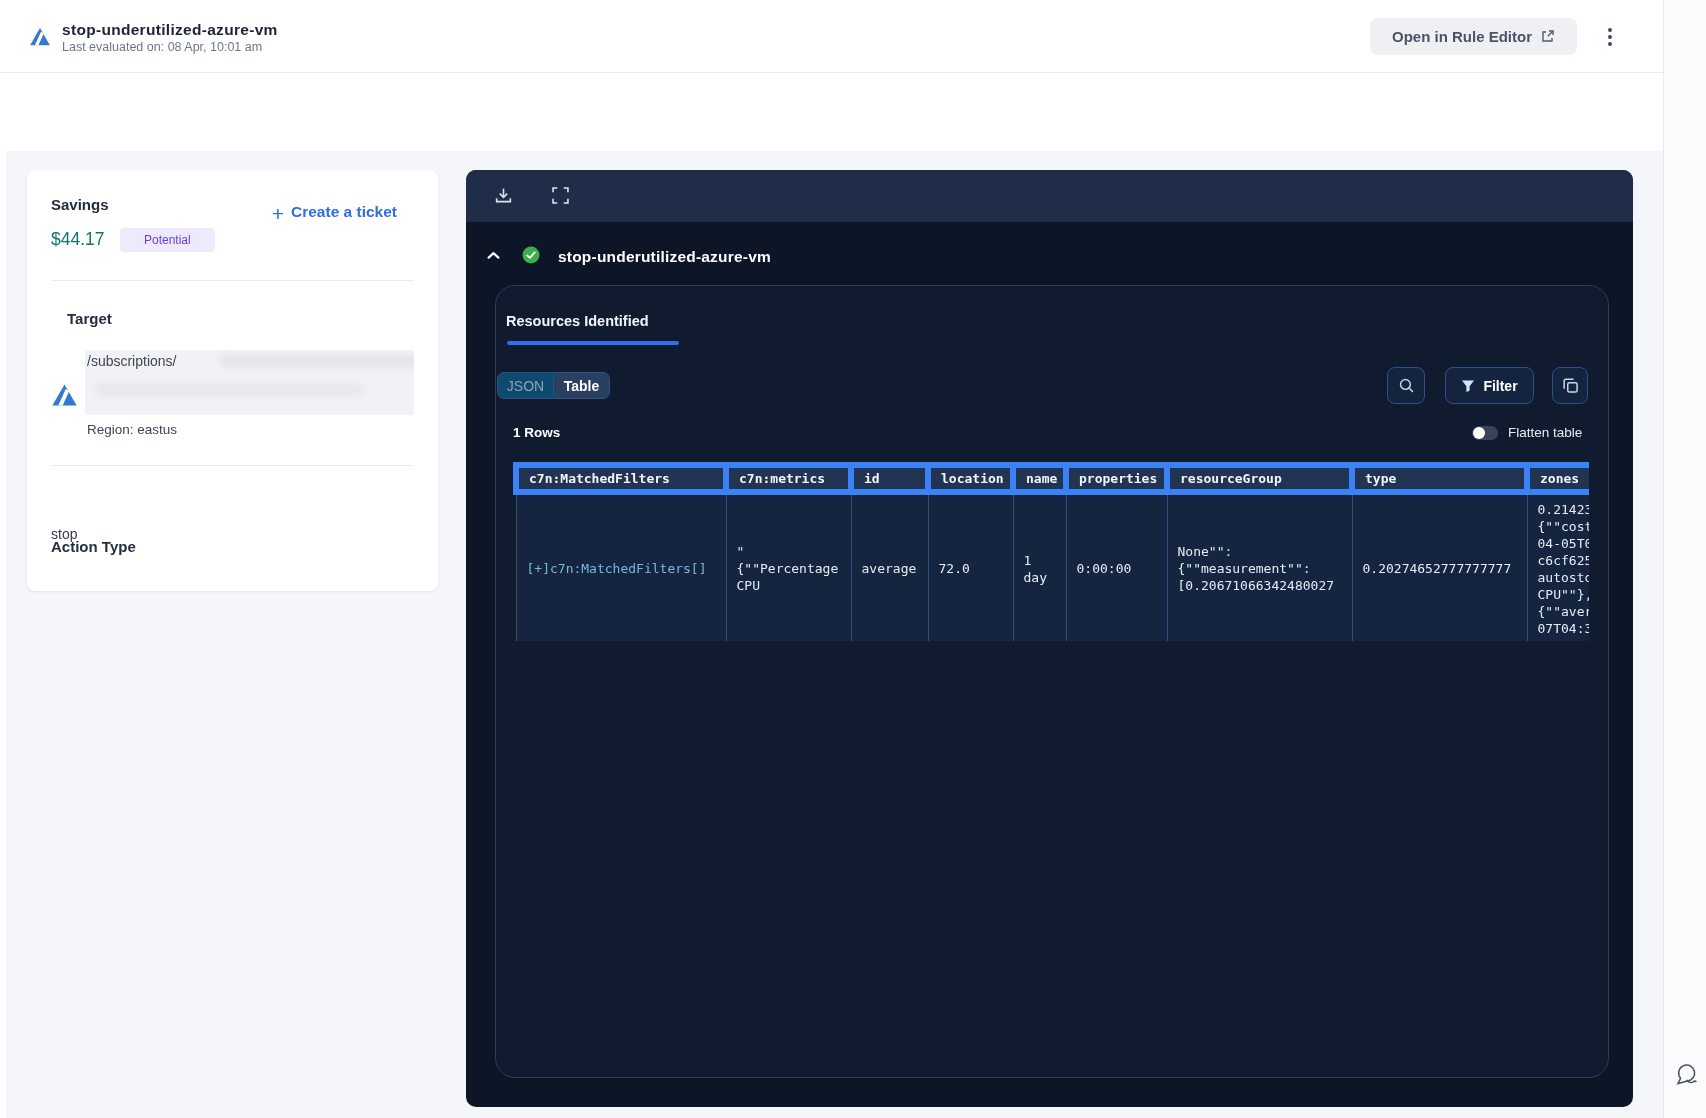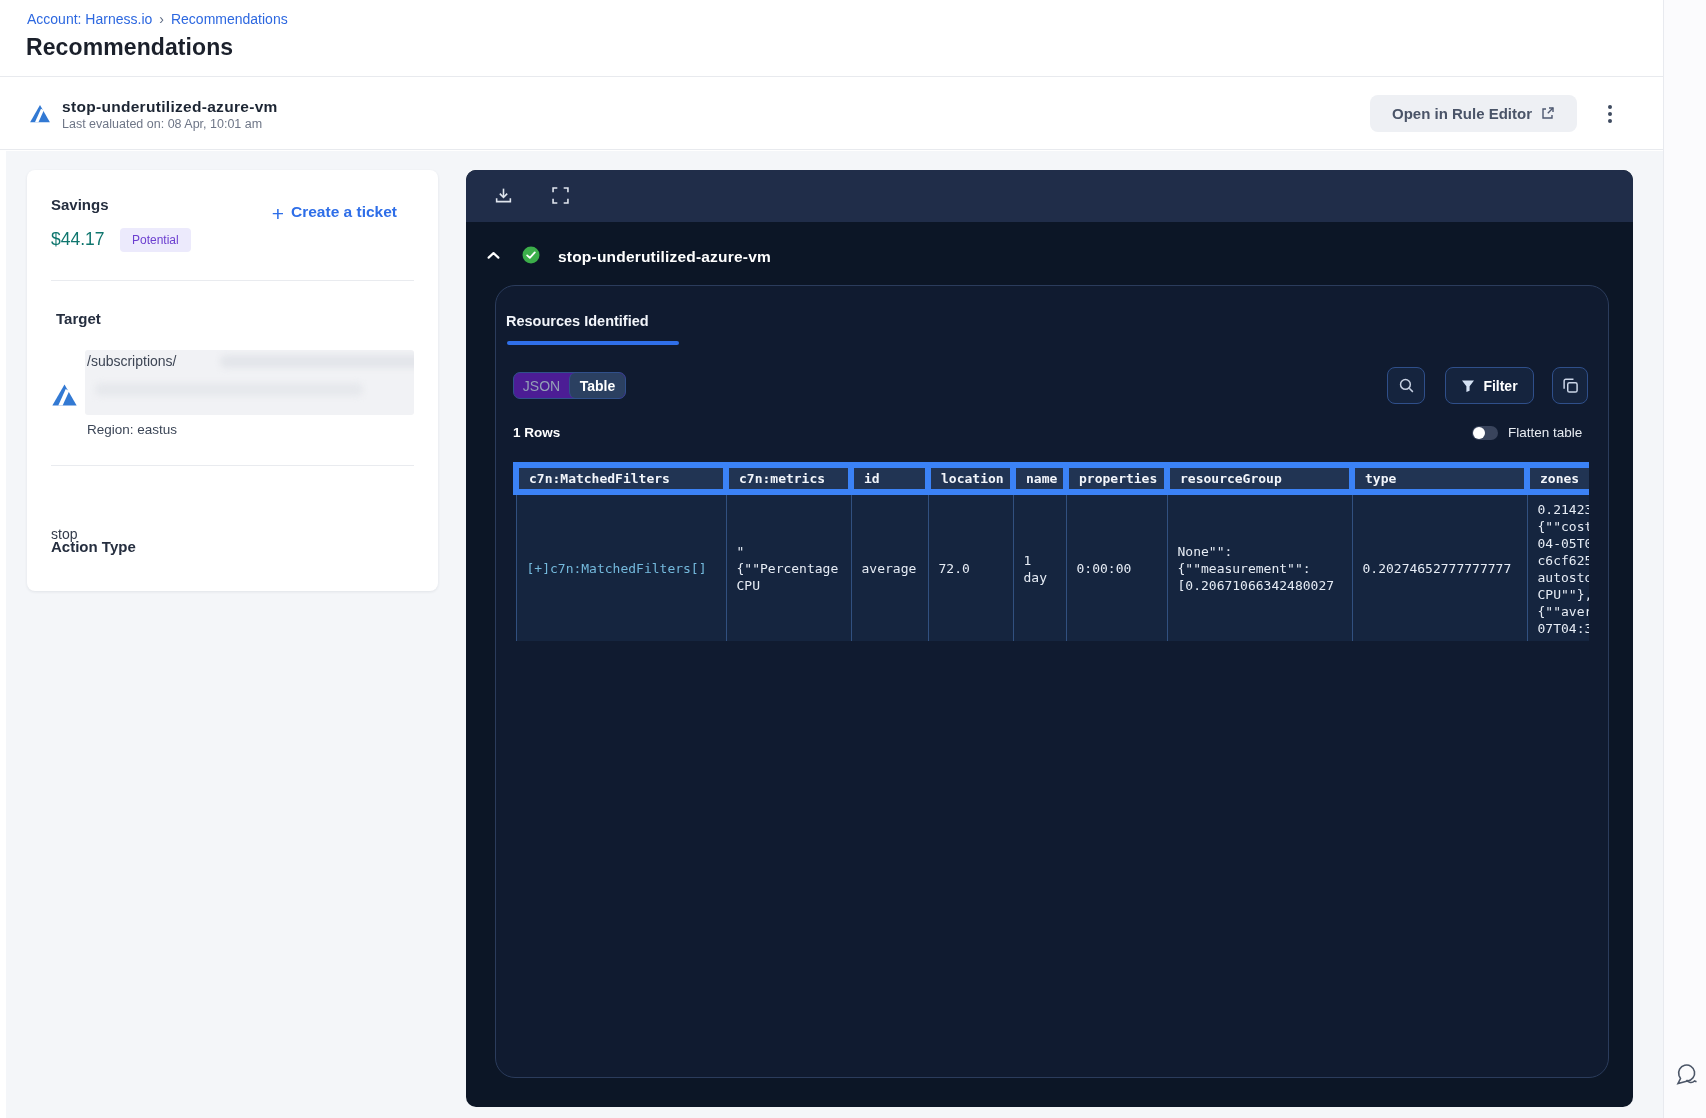--- a/index.html
+++ b/index.html
@@ -27,23 +27,23 @@
   .kebab i { width:4.5px; height:4.5px; border-radius:50%; background:#3e4a5f; }
 
   .content { position:absolute; left:6px; top:151px; width:1657px; height:967px; background:#f4f6f9; }
 
   
   .card { position:absolute; left:21px; top:19px; width:411px; height:421px; background:#fff; border-radius:8px; box-shadow:0 1px 3px rgba(35,45,65,.09); }
   .sv-label { position:absolute; left:24px; top:26px; font-size:15px; font-weight:600; color:#252e3f; }
   .ticket-link { position:absolute; right:41px; top:33px; font-size:15.5px; font-weight:600; color:#2e6ee8; cursor:pointer; display:flex; align-items:center; gap:7px; background:none; border:none; font-family:inherit; }
   .ticket-link .plus { font-size:21px; font-weight:400; line-height:15px; position:relative; top:1px; }
   .sv-amount { position:absolute; left:24px; top:59px; font-size:17.5px; font-weight:normal; color:#0f766e; }
-  .sv-badge { position:absolute; left:93px; top:58px; height:24px; line-height:24px; padding:0 12px; border-radius:4px; background:#eceafc; color:#6c3fd0; font-size:12px; }
+  .sv-badge { position:absolute; left:93px; top:58px; height:24px; line-height:24px; padding:0 24px; border-radius:4px; background:#eceafc; color:#6c3fd0; font-size:12px; }
   .div1 { position:absolute; left:24px; right:24px; top:110px; height:1px; background:#e9ebef; }
-  .tg-label { position:absolute; left:29px; top:140px; font-size:15px; font-weight:600; color:#252e3f; }
+  .tg-label { position:absolute; left:40px; top:140px; font-size:15px; font-weight:600; color:#252e3f; }
   .sub-box { position:absolute; left:58px; top:180px; width:329px; height:65px; background:#f1f2f5; border-radius:3px; overflow:hidden; }
   .sub-path { position:absolute; left:2px; top:3px; font-size:14px; color:#3d4554; }
   .smudge1 { position:absolute; left:135px; top:5px; width:225px; height:13px; background:#e3e5ea; border-radius:6px; filter:blur(3px); }
   .smudge2 { position:absolute; left:10px; top:33px; width:268px; height:13px; background:#e6e8ec; border-radius:6px; filter:blur(3px); }
   .az-mini { position:absolute; left:24px; top:212px; width:27px; height:27px; }
   .tg-region { position:absolute; left:60px; top:252px; font-size:13.5px; color:#3c4657; }
   .div2 { position:absolute; left:24px; right:24px; top:295px; height:1px; background:#e9ebef; }
   .at-label { position:absolute; left:24px; top:329px; font-size:15px; font-weight:600; color:#252e3f;margin-top:39px; }
   .at-value { position:absolute; left:24px; top:356px; font-size:14px; color:#333b4b; }
 
@@ -53,21 +53,21 @@
   .dl-btn { position:absolute; left:26px; top:16px; width:22px; height:22px; background:none; border:none; cursor:pointer; }
   .fs-btn { position:absolute; left:84px; top:17px; width:20px; height:20px; background:none; border:none; cursor:pointer; }
   .chev-btn { position:absolute; left:17px; top:76px; width:20px; height:18px; background:none; border:none; cursor:pointer; }
   .ok-icon { position:absolute; left:56px; top:76px; width:18px; height:18px; }
   .ptitle { position:absolute; left:92px; top:78px; font-size:15.5px; font-weight:bold; color:#fff; letter-spacing:.2px; }
 
   .inner { position:absolute; left:29px; top:115px; width:1114px; height:793px; background:#101b30; border:1px solid #2b3c5c; border-radius:20px; }
   .tab { position:absolute; left:10px; top:27px; font-size:14.5px; font-weight:600; color:#f2f5fa; }
   .tab-ind { position:absolute; left:11px; top:55px; width:172px; height:3.5px; border-radius:2px; background:#2f6fe9; }
 
-  .seg { position:absolute; left:17px; top:86px; height:27px; display:flex; border:1px solid #30508a; border-radius:7px; overflow:hidden; background:#4c1d95; }
+  .seg { position:absolute; left:1px; top:86px; height:27px; display:flex; border:1px solid #30508a; border-radius:7px; overflow:hidden; background:#0c4a6e; }
   .seg-json { width:55px; display:flex; align-items:center; justify-content:center; font-size:14px; color:#93a0b6; cursor:pointer; }
   .seg-table { width:56px; display:flex; align-items:center; justify-content:center; font-size:14px; color:#fff; font-weight:600; background:#2b4061; border-left:1px solid #30508a; border-radius:6px; cursor:pointer; }
 
   .icon-btn { position:absolute; top:81px; height:37px; background:#15243e; border:1px solid #2f4f8a; border-radius:8px; display:flex; align-items:center; justify-content:center; cursor:pointer; }
   .search-btn { left:891px; width:38px; }
   .filter-btn { left:949px; width:89px; gap:8px; font-size:14px; font-weight:600; color:#fff; font-family:inherit;align-items:center; }
   .copy-btn { left:1056px; width:36px; }
 
   .rows-count { position:absolute; left:17px; top:139px; font-size:13.5px; font-weight:bold; color:#fff; }
   .toggle { position:absolute; left:976px; top:140px; width:26px; height:14px; border-radius:7px; background:#39445c; cursor:pointer; }
@@ -80,26 +80,20 @@
   td { height:151px; background:#15253f; border:1px solid #31507f; color:#e6ecf5; vertical-align:middle; padding:0 10px; white-space:nowrap; }
   td div { line-height:17px; }
   .cell-link { color:#74b9dc; }
 </style>
 </head>
 <body>
 
 <div id="app">
   <div class="main">
 
-    <div class="topbar">
-      <div class="breadcrumb">
-        <a href="#">Account: Harness.io</a><span class="sep">›</span><a href="#">Recommendations</a>
-      </div>
-      <div class="page-title">Recommendations</div>
-    </div>
 
     <div class="header-strip">
       <svg class="hs-logo" viewBox="0 0 20 20">
         <path fill="#3279d3" d="M10 1.8 L19 17.4 H1 Z"></path>
         <path fill="#ffffff" d="M10.9 5.2 L5.4 17.4 H8.6 L13.5 6.6 Z"></path>
       </svg>
       <div class="hs-name">stop-underutilized-azure-vm</div>
       <div class="hs-sub">Last evaluated on: 08 Apr, 10:01 am</div>
       <button class="rule-btn">
         <span>Open in Rule Editor</span>

